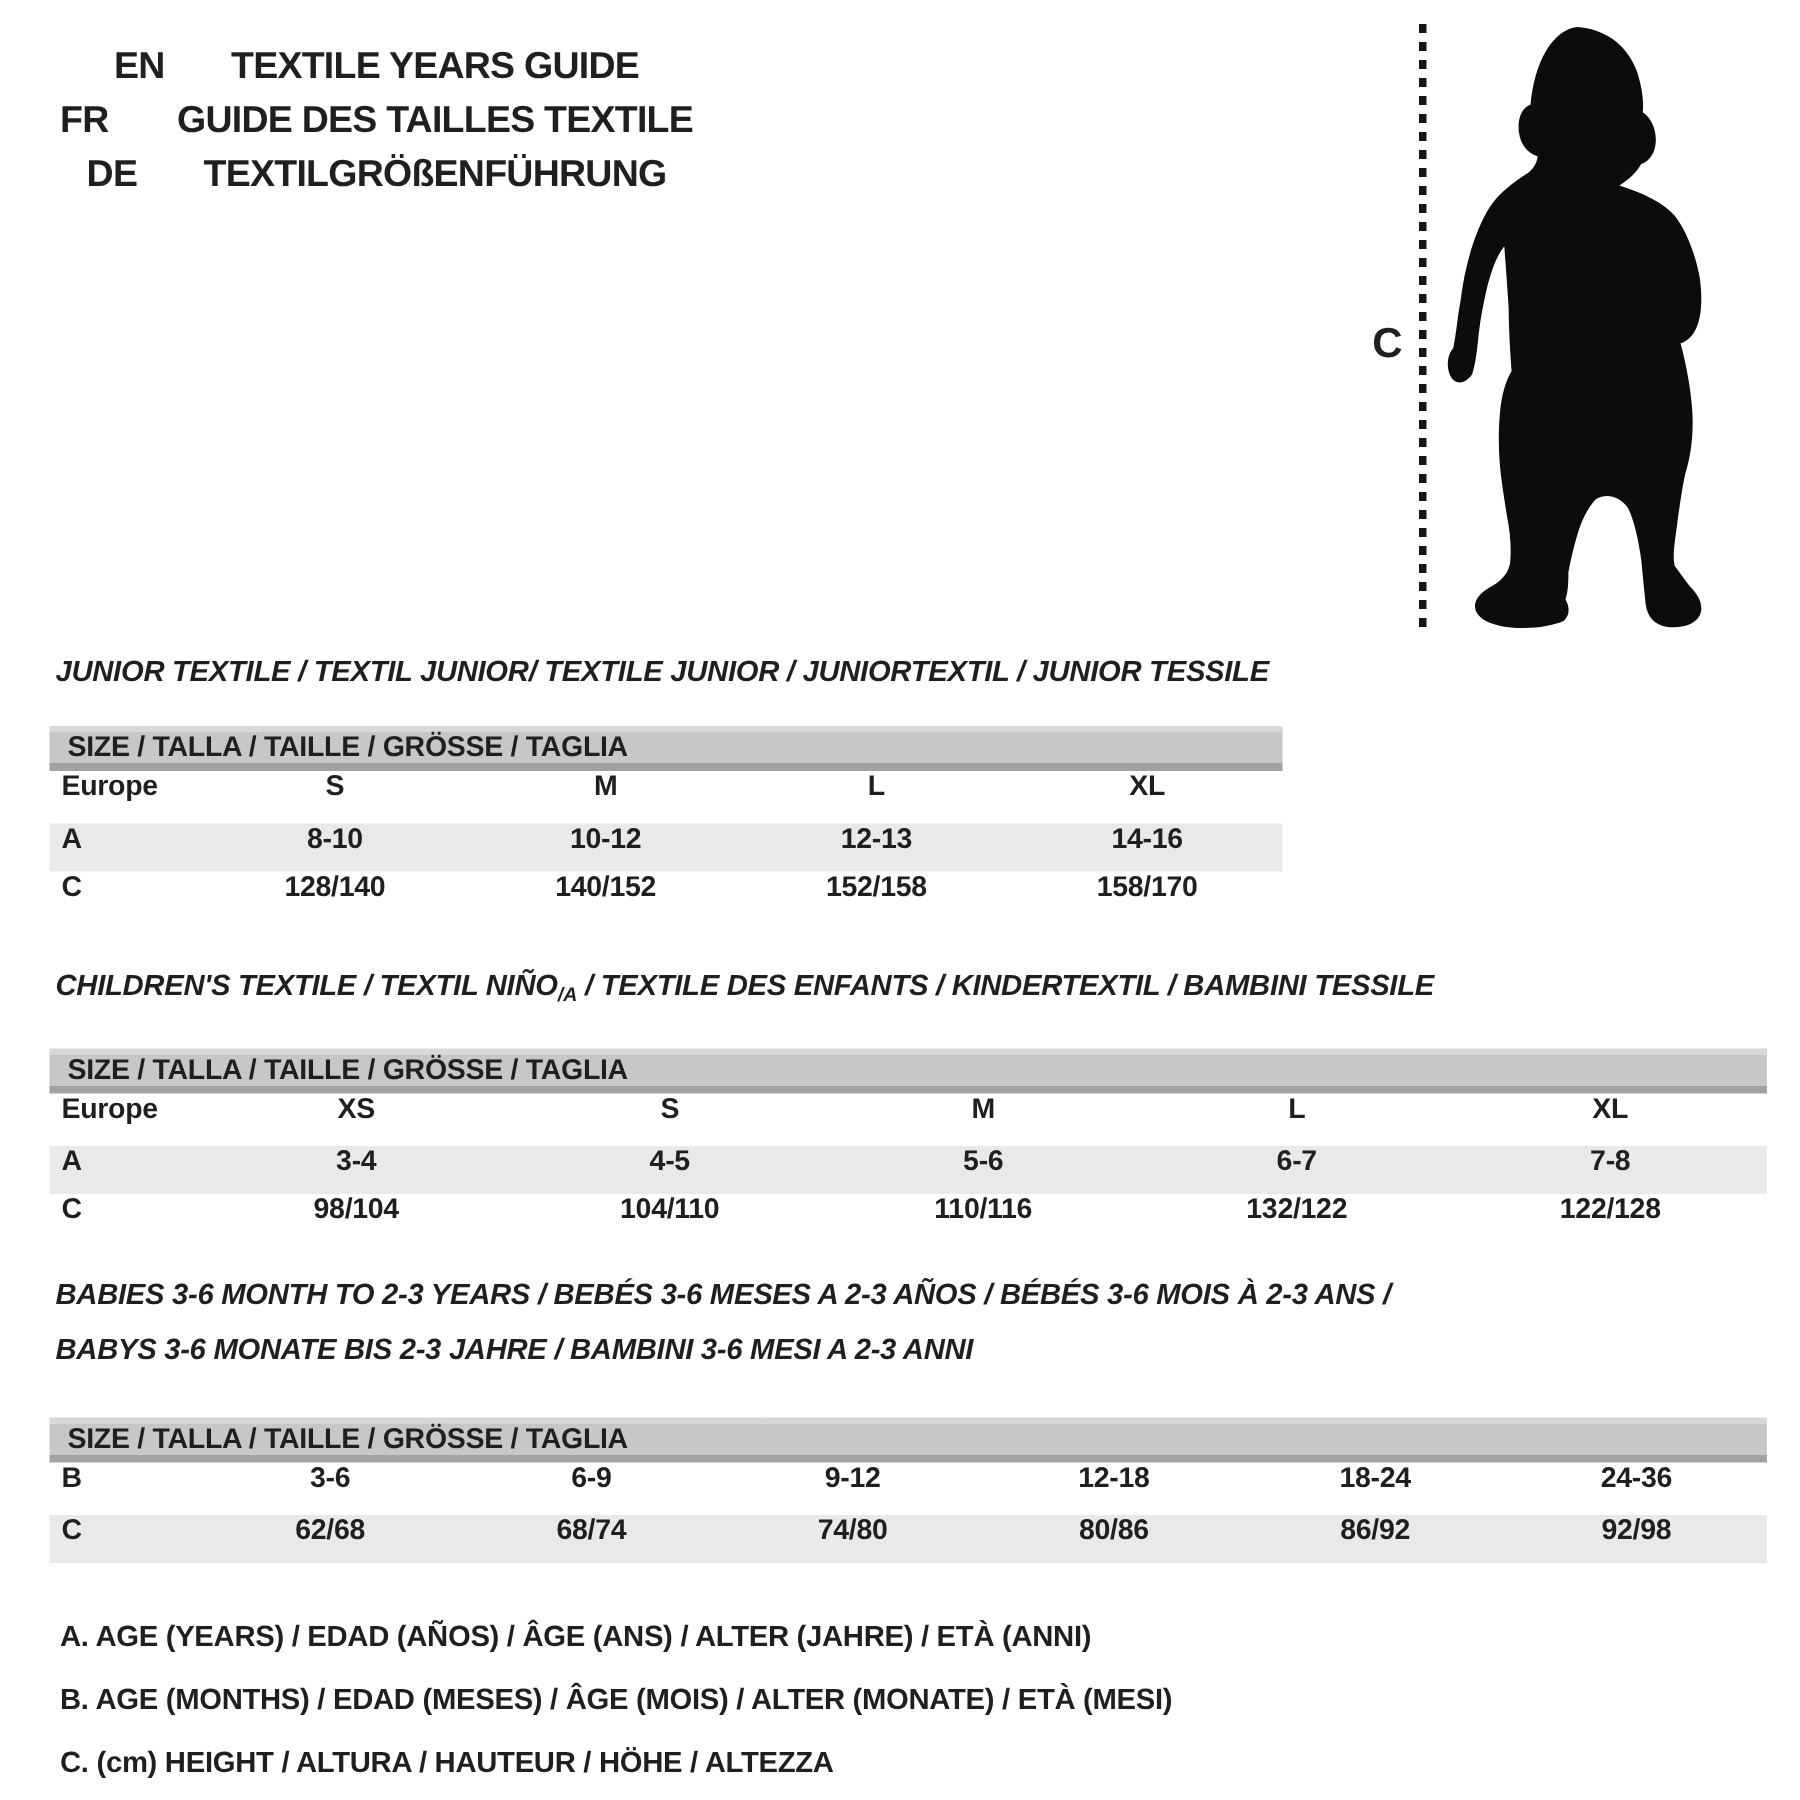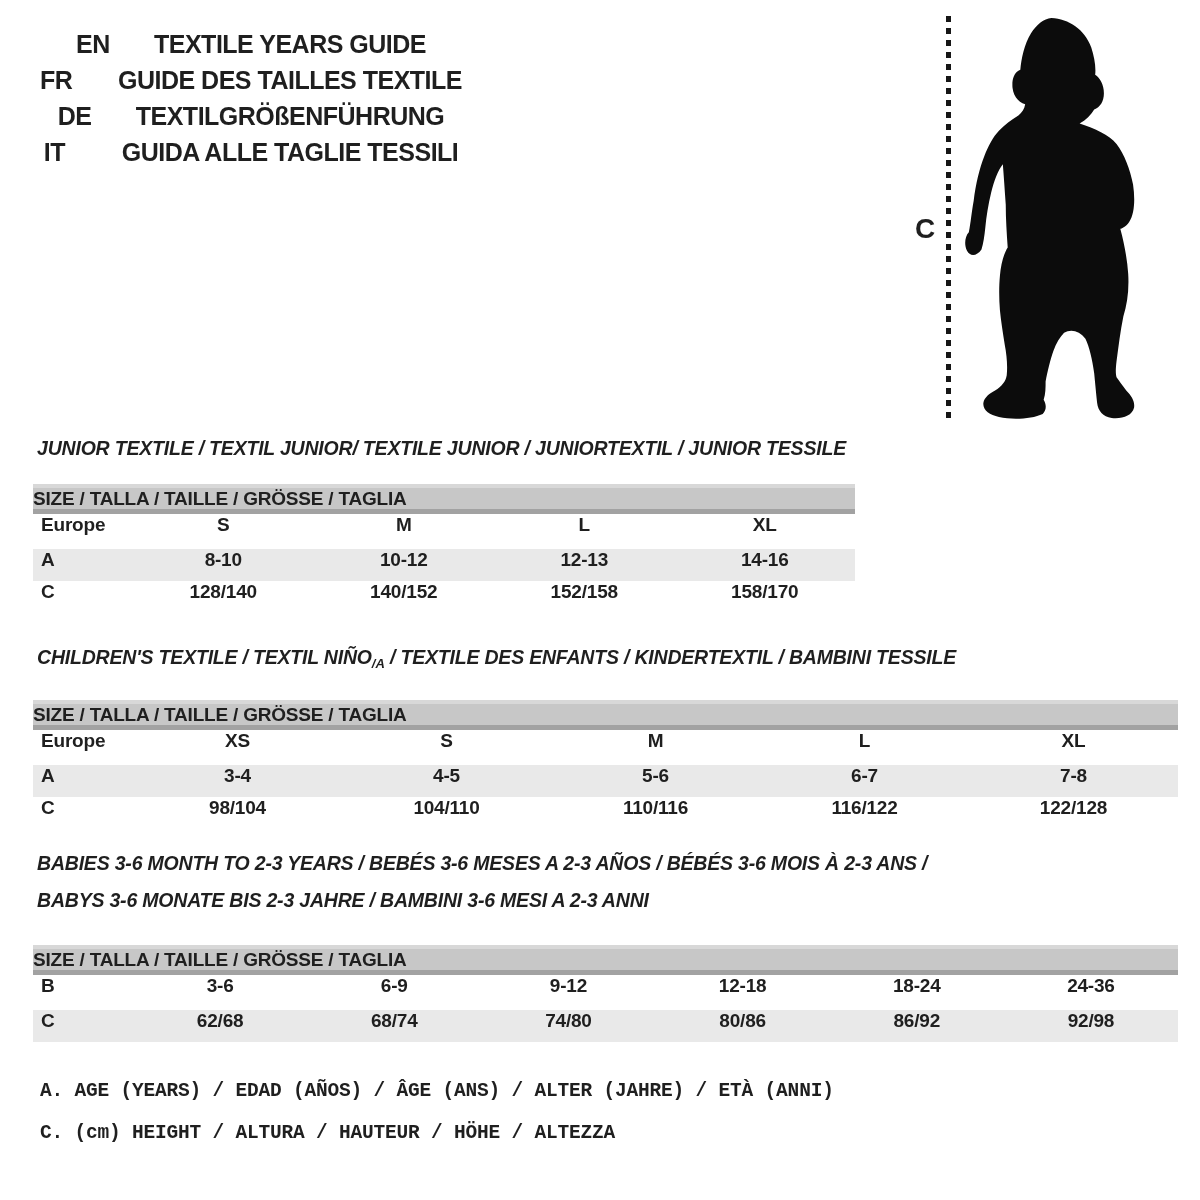--- a/index.html
+++ b/index.html
@@ -27,57 +27,53 @@
 
   
   .size-table{position:absolute;left:33px;}
   .t1{top:436px;width:822px;}
   .t2{top:645px;width:1145px;}
   .t3{top:845px;width:1145px;}
   .sec-title{margin:0 0 24px 4px;font-size:19.5px;font-weight:700;letter-spacing:-0.2px;line-height:24px;white-space:nowrap;font-style:italic;}
   .t3 .sec-title{line-height:37px;margin-bottom:26px;}
   .sec-title .sub{font-size:13px;vertical-align:-4px;letter-spacing:0;}
   .size-bar{
-    height:30px;box-sizing:border-box;display:flex;align-items:center;padding-left:0;
+    height:30px;box-sizing:border-box;display:flex;align-items:center;padding-left:12px;
     font-size:19px;font-weight:700;letter-spacing:-0.2px;
     background:linear-gradient(to bottom,
       var(--bar-top,#d8d8d8) 0 4px,
       var(--bar-gray,#c7c7c7) 4px 25px,
       var(--bar-edge,#a2a2a2) 25px 30px);
   }
   .srow{display:flex;align-items:flex-start;height:35px;font-size:19px;font-weight:700;letter-spacing:-0.2px;}
   .srow.shaded{height:32px;background:var(--row-shaded,#e9e9e9);}
   .rlabel{width:100px;padding-left:8px;box-sizing:border-box;}
   .cell{flex:1;text-align:center;}
 
   
   .legend{position:absolute;left:40px;top:1070px;}
-  .legend-line{font-size:19.5px;font-weight:700;letter-spacing:-0.2px;line-height:42px;white-space:nowrap;font-family:Liberation Mono, monospace;}
+  .legend-line{font-size:19.5px;font-weight:700;letter-spacing:-0.2px;line-height:42px;white-space:nowrap;}
 </style>
 </head>
 <body>
 
 <div class="page">
 
   <header class="lang-block">
       <div class="lang-row">
         <span class="lang-code">EN</span>
         <span class="lang-title">TEXTILE YEARS GUIDE</span>
       </div>
       <div class="lang-row">
         <span class="lang-code">FR</span>
         <span class="lang-title">GUIDE DES TAILLES TEXTILE</span>
       </div>
       <div class="lang-row">
         <span class="lang-code">DE</span>
         <span class="lang-title">TEXTILGRÖßENFÜHRUNG</span>
-      </div>
-      <div class="lang-row">
-        <span class="lang-code">IT</span>
-        <span class="lang-title">GUIDA ALLE TAGLIE TESSILI</span>
       </div>
     </header>
 
   <div class="dash-line"></div>
   <div class="c-label">C</div>
 
   <svg class="toddler" viewBox="57 14 177 398" preserveAspectRatio="none" xmlns="http://www.w3.org/2000/svg">
     <path id="toddler-path" fill="#0c0c0c" d="
       M148,16
       C166,17 182,27 189,45
@@ -183,21 +179,21 @@
         <span class="cell">4-5</span>
         <span class="cell">5-6</span>
         <span class="cell">6-7</span>
         <span class="cell">7-8</span>
       </div>
       <div class="srow">
         <span class="rlabel">C</span>
         <span class="cell">98/104</span>
         <span class="cell">104/110</span>
         <span class="cell">110/116</span>
-        <span class="cell">116/122</span>
+        <span class="cell">132/122</span>
         <span class="cell">122/128</span>
       </div>
     </section>
   <section class="size-table t3">
       <h2 class="sec-title">
         <div class="title-line"><span class="seg">BABIES 3-6 MONTH TO 2-3 YEARS / BEBÉS 3-6 MESES A 2-3 AÑOS / BÉBÉS 3-6 MOIS À 2-3 ANS /</span></div>
         <div class="title-line"><span class="seg">BABYS 3-6 MONATE BIS 2-3 JAHRE / BAMBINI 3-6 MESI A 2-3 ANNI</span></div>
       </h2>
       <div class="size-bar">
         <span class="bar-text">SIZE / TALLA / TAILLE / GRÖSSE / TAGLIA</span>
@@ -217,16 +213,17 @@
         <span class="cell">68/74</span>
         <span class="cell">74/80</span>
         <span class="cell">80/86</span>
         <span class="cell">86/92</span>
         <span class="cell">92/98</span>
       </div>
     </section>
 
   <footer class="legend">
       <div class="legend-line">A. AGE (YEARS) / EDAD (AÑOS) / ÂGE (ANS) / ALTER (JAHRE) / ETÀ (ANNI)</div>
+      <div class="legend-line">B. AGE (MONTHS) / EDAD (MESES) / ÂGE (MOIS) / ALTER (MONATE) / ETÀ (MESI)</div>
       <div class="legend-line">C. (cm) HEIGHT / ALTURA / HAUTEUR / HÖHE / ALTEZZA</div>
     </footer>
 
 </div>
 
 </body></html>

